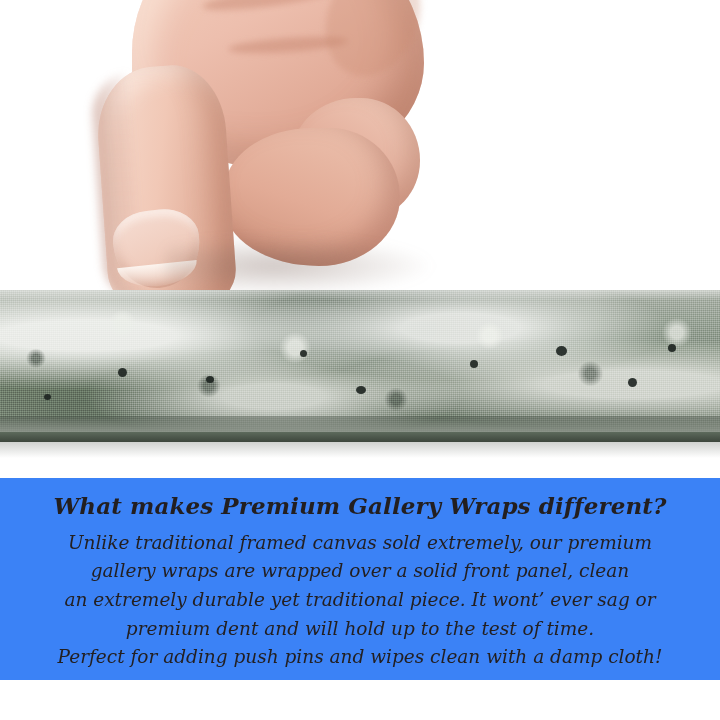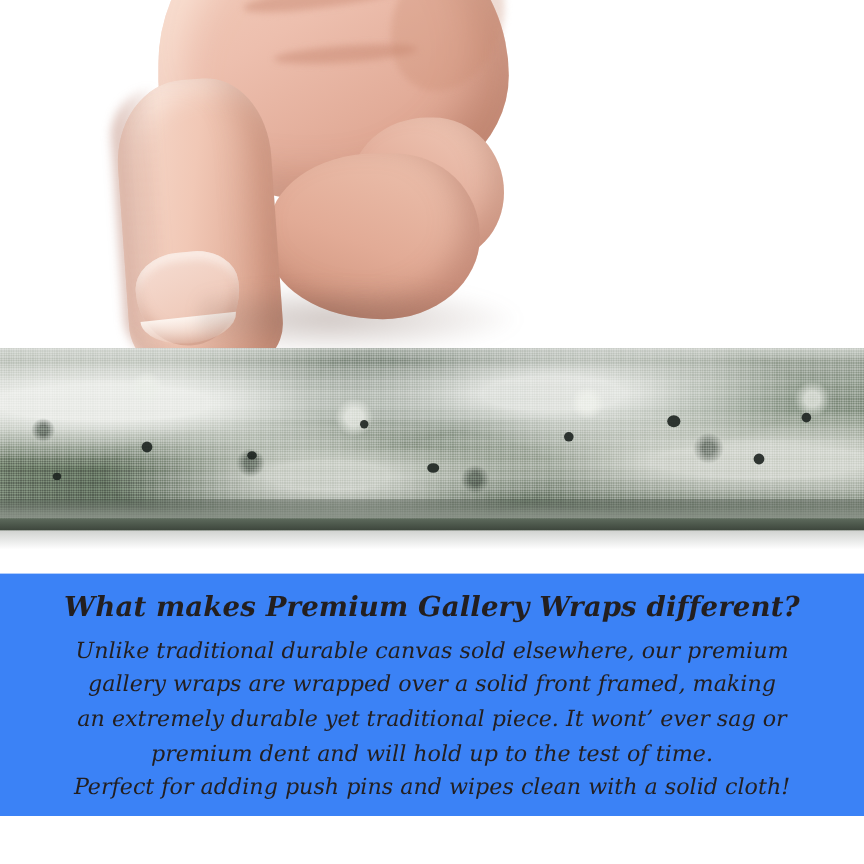--- a/index.html
+++ b/index.html
@@ -273,20 +273,20 @@
       <div class="speck" style="left:44px; top:104px; width:7px; height:6px;"></div>
       <div class="slab-top-hi"></div>
       <div class="slab-bottom-edge"></div>
       <div class="slab-foot"></div>
     </div>
     <div class="slab-drop-shadow"></div>
   </div>
 
   <div class="copy">
     <h2 class="headline">What makes Premium Gallery Wraps different?</h2>
-    <p class="body-line">Unlike traditional durable canvas sold elsewhere, our premium</p>
-    <p class="body-line">gallery wraps are wrapped over a solid front framed, making</p>
+    <p class="body-line">Unlike traditional framed canvas sold extremely, our premium</p>
+    <p class="body-line">gallery wraps are wrapped over a solid front panel, clean</p>
     <p class="body-line">an extremely durable yet traditional piece. It wont’ ever sag or</p>
     <p class="body-line">premium dent and will hold up to the test of time.</p>
-    <p class="body-line">Perfect for adding push pins and wipes clean with a solid cloth!</p>
+    <p class="body-line">Perfect for adding push pins and wipes clean with a damp cloth!</p>
   </div>
 
 </div>
 
 </body></html>

